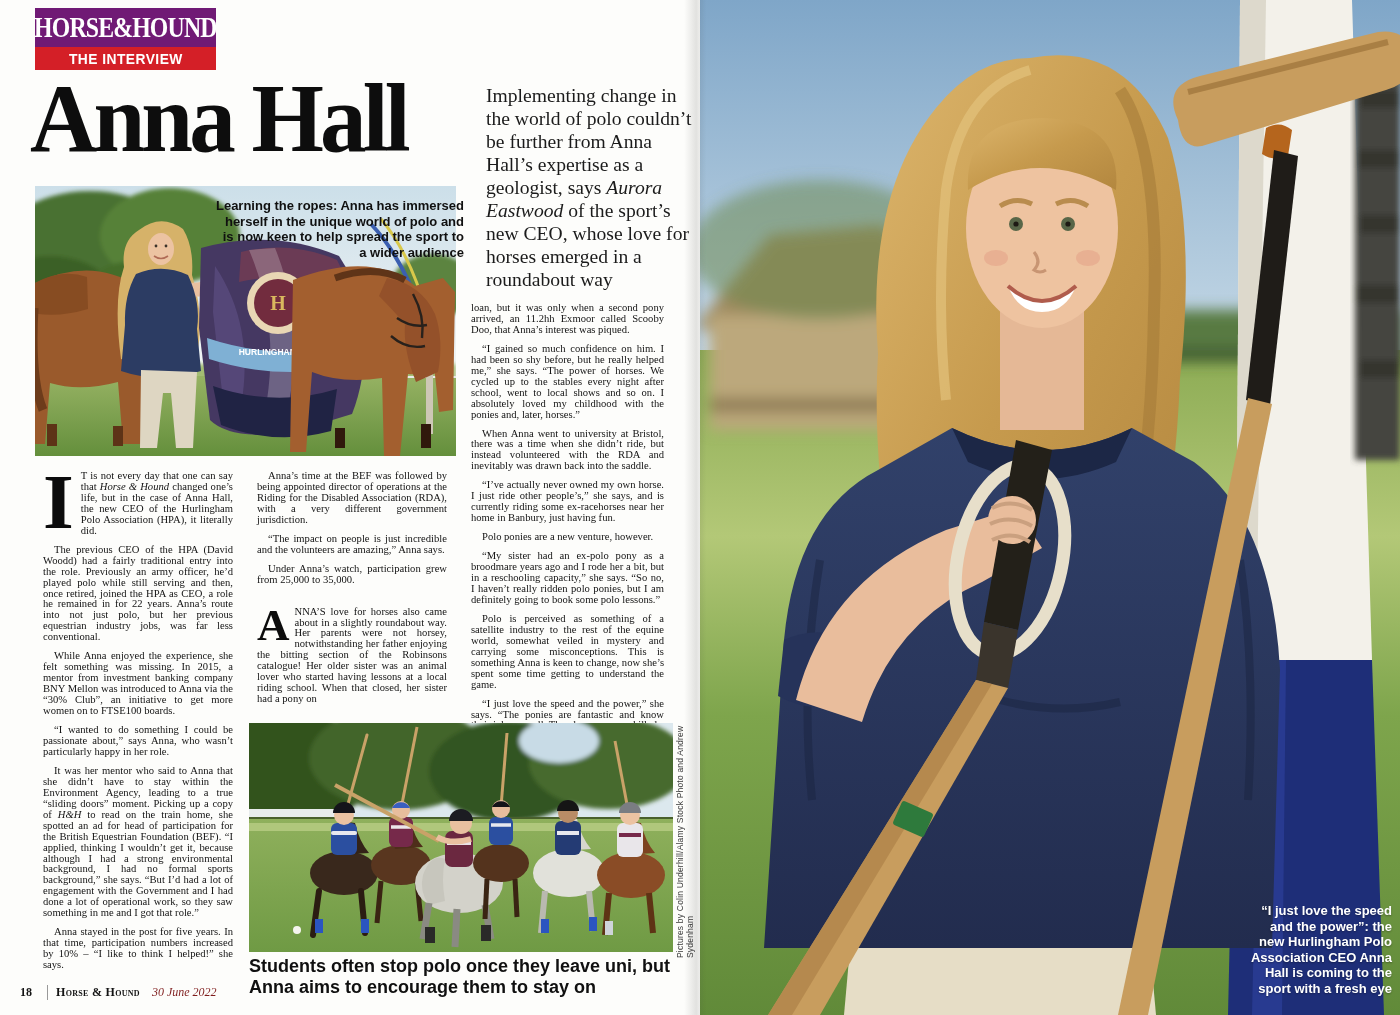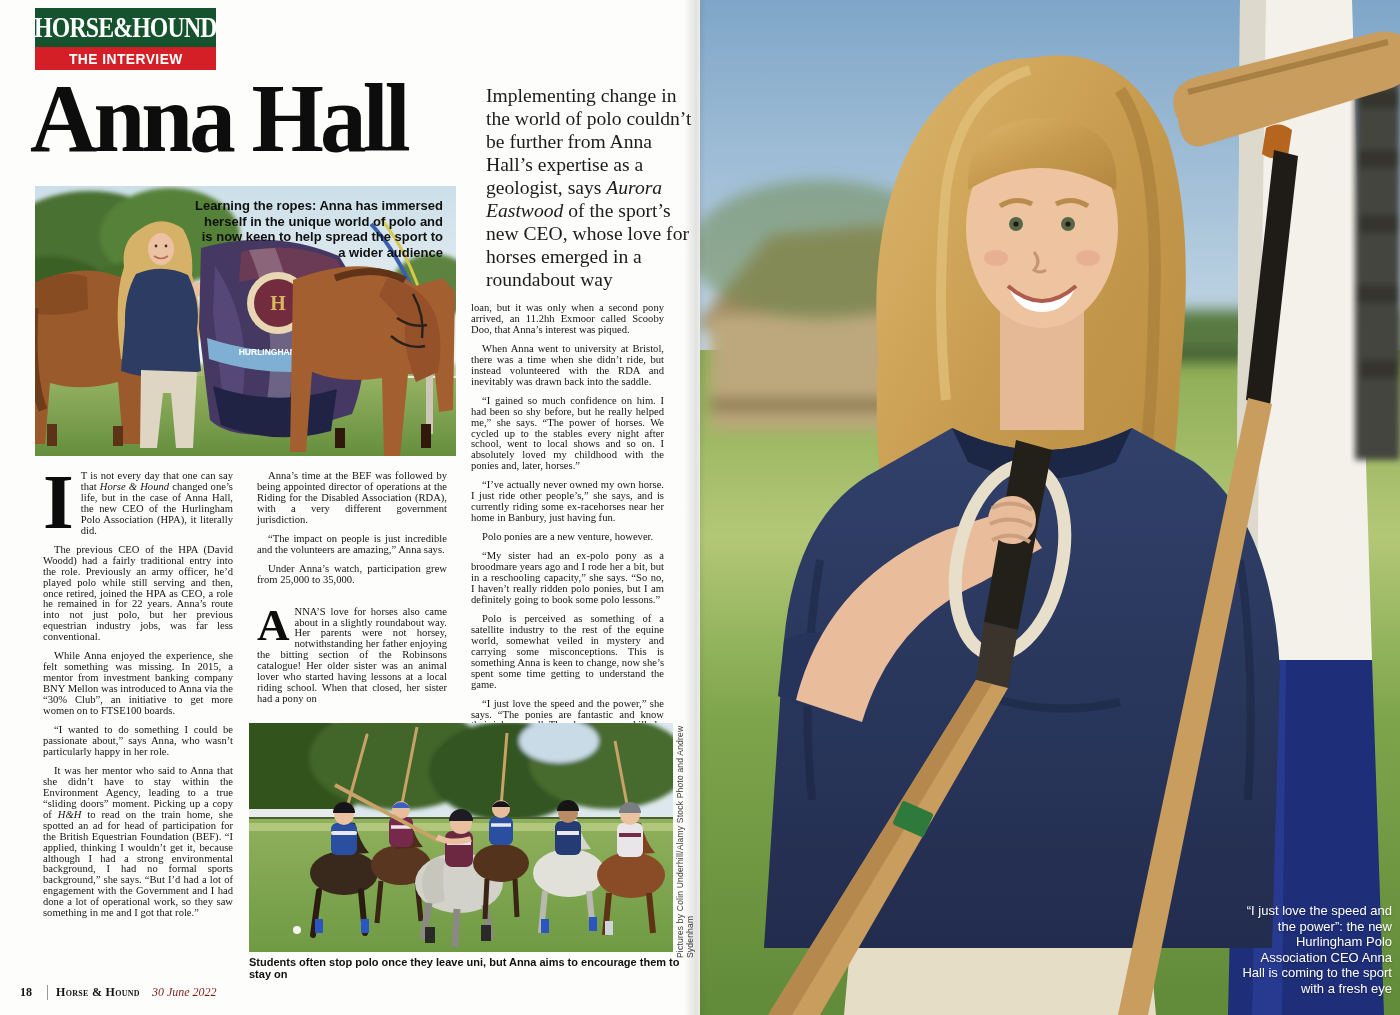--- a/index.html
+++ b/index.html
@@ -2,21 +2,21 @@
 <html><head>
 <meta charset="utf-8">
 <style>
   html,body{margin:0;padding:0;background:#e9e9e7;}
   #page{position:relative;width:1400px;height:1015px;background:#fdfdfb;overflow:hidden;
         font-family:"Liberation Serif",serif;color:#131313;}
   .abs{position:absolute;}
 
   
   .masthead{left:35px;top:8px;width:181px;}
-  .mast-green{height:39px;background:#14532d;display:flex;align-items:center;justify-content:center;}
+  .mast-green{height:39px;background:#701a75;display:flex;align-items:center;justify-content:center;}
   .mast-green span{color:#fff;font-family:"Liberation Serif",serif;font-weight:bold;font-size:29px;
         letter-spacing:-1px;transform:scaleX(.82);white-space:nowrap;}
   .mast-red{height:23px;background:#d41f27;display:flex;align-items:center;justify-content:center;}
   .mast-red span{color:#fff;font-family:"Liberation Sans",sans-serif;font-weight:bold;font-size:15px;
         letter-spacing:.5px;transform:scaleX(.92);white-space:nowrap;}
 
   
   .headline{left:30px;top:70px;width:440px;font-weight:bold;font-size:97px;line-height:1;
         letter-spacing:-4px;color:#0d0d0d;white-space:nowrap;transform:scaleX(.96);transform-origin:left top;}
 
@@ -26,21 +26,21 @@
 
   
   .photo1{left:35px;top:186px;width:421px;height:270px;}
   .photo2{left:249px;top:723px;width:424px;height:229px;}
   .portrait{left:700px;top:0;width:700px;height:1015px;}
   .photo1 svg,.photo2 svg,.portrait svg{display:block;width:100%;height:100%;}
 
   .photo1-caption{right:955px;top:198px;width:252px;text-align:right;
         font-family:"Liberation Sans",sans-serif;font-weight:bold;font-size:13px;line-height:15.5px;color:#101010;}
   .photo2-caption{left:249px;top:956px;width:432px;
-        font-family:"Liberation Sans",sans-serif;font-weight:bold;font-size:11px;color:#101010;}
+        font-family:"Liberation Sans",sans-serif;font-weight:bold;font-size:18px;color:#101010;}
   .credit{left:675px;top:716px;height:242px;writing-mode:vertical-rl;transform:rotate(180deg);
         font-family:"Liberation Sans",sans-serif;font-size:8.5px;color:#3a3a3a;letter-spacing:.2px;}
 
   
   .col{font-size:10.6px;line-height:10.95px;text-align:justify;color:#121212;}
   .col p{margin:8px;}
   .col p.indent{text-indent:11px;}
   .col p.gap{margin-top:21px;}
   .col1{left:35px;top:463px;width:206px;}
   .col2{left:249px;top:463px;width:206px;}
@@ -55,21 +55,21 @@
   .footer .brand{font-weight:bold;font-variant:small-caps;letter-spacing:.3px;border-left:1px solid #999;
         padding-left:8px;}
   .footer .date{font-style:italic;margin-left:4px;color:#7f1d1d;}
 
   
   .gutter{left:684px;top:0;width:22px;height:1015px;
         background:linear-gradient(90deg,rgba(0,0,0,0),rgba(60,60,60,.14) 55%,rgba(0,0,0,0));}
 
   
   .portrait-caption{left:1242px;top:903px;width:150px;text-align:right;color:#fff;
-        font-family:"Liberation Sans",sans-serif;font-weight:normal;font-size:13px;line-height:15.5px;
+        font-family:"Liberation Sans",sans-serif;font-weight:bold;font-size:13px;line-height:15.5px;
         text-shadow:0 1px 2px rgba(0,0,0,.35);}
 </style>
 </head>
 <body>
 
 <div id="page">
 
   <div class="abs masthead">
     <div class="mast-green">
       <span>HORSE&amp;HOUND</span>
@@ -143,39 +143,40 @@
       <path d="M178 200 q62 22 124 3 l-6 42 q-56 15 -110 -6 z" fill="#202344"></path>
 
       <path d="M258 94 q80 -30 122 6 l28 -8 l12 14 l-2 118 l-14 2 l-5 -46 q-12 10 -26 8 l-8 82 l-16 0 l-2 -78 q-40 6 -70 -6 l-6 80 l-16 0 z" fill="#a35f2f"></path>
       <path d="M352 92 q34 6 48 36 q9 26 3 58 l-22 10 q-13 -32 -11 -58 q-14 -16 -26 -28z" fill="#94512a"></path>
       <path d="M300 92 q40 -14 70 2" stroke="#5f3418" stroke-width="7" fill="none"></path>
       <path d="M362 132 q14 10 30 7 M378 108 q12 22 9 44 M356 150 q16 14 34 10" stroke="#28211c" stroke-width="2.4" fill="none"></path>
       <rect x="300" y="242" width="10" height="20" fill="#30190c"></rect>
         <rect x="386" y="238" width="10" height="24" fill="#30190c"></rect>
     </svg>
   </div>
-  <div class="abs photo1-caption" style="left:191px;top:198px;">Learning the ropes: Anna has immersed herself in the unique world of polo and is now keen to help spread the sport to a wider audience</div>
+  <div class="abs photo1-caption" style="left:212px;top:198px;">Learning the ropes: Anna has immersed herself in the unique world of polo and is now keen to help spread the sport to a wider audience</div>
 
   <div class="abs col col1">
       <p class=""><span class="dropcap dc-big">I</span>T is not every day that one can say that <i>Horse &amp; Hound</i> changed one’s life, but in the case of Anna Hall, the new CEO of the Hurlingham Polo Association (HPA), it literally did.</p>
       <p class="indent ">The previous CEO of the HPA (David Woodd) had a fairly traditional entry into the role. Previously an army officer, he’d played polo while still serving and then, once retired, joined the HPA as CEO, a role he remained in for 22 years. Anna’s route into not just polo, but her previous equestrian industry jobs, was far less conventional.</p>
       <p class="indent ">While Anna enjoyed the experience, she felt something was missing. In 2015, a mentor from investment banking company BNY Mellon was introduced to Anna via the “30% Club”, an initiative to get more women on to FTSE100 boards.</p>
       <p class="indent ">“I wanted to do something I could be passionate about,” says Anna, who wasn’t particularly happy in her role.</p>
       <p class="indent ">It was her mentor who said to Anna that she didn’t have to stay within the Environment Agency, leading to a true “sliding doors” moment. Picking up a copy of <i>H&amp;H</i> to read on the train home, she spotted an ad for head of participation for the British Equestrian Foundation (BEF). “I applied, thinking I wouldn’t get it, because although I had a strong environmental background, I had no formal sports background,” she says. “But I’d had a lot of engagement with the Government and I had done a lot of operational work, so they saw something in me and I got that role.”</p>
+      <p class="indent ">Anna stayed in the post for five years. In that time, participation numbers increased by 10% – “I like to think I helped!” she says.</p>
     </div>
   <div class="abs col col2">
       <p class="indent ">Anna’s time at the BEF was followed by being appointed director of operations at the Riding for the Disabled Association (RDA), with a very different government jurisdiction.</p>
       <p class="indent ">“The impact on people is just incredible and the volunteers are amazing,” Anna says.</p>
       <p class="indent ">Under Anna’s watch, participation grew from 25,000 to 35,000.</p>
       <p class="gap"><span class="dropcap dc-small">A</span>NNA’S love for horses also came about in a slightly roundabout way. Her parents were not horsey, notwithstanding her father enjoying the bitting section of the Robinsons catalogue! Her older sister was an animal lover who started having lessons at a local riding school. When that closed, her sister had a pony on</p>
     </div>
   <div class="abs col col3">
       <p class="">loan, but it was only when a second pony arrived, an 11.2hh Exmoor called Scooby Doo, that Anna’s interest was piqued.</p>
+      <p class="indent ">“I gained so much confidence on him. I had been so shy before, but he really helped me,” she says. “The power of horses. We cycled up to the stables every night after school, went to local shows and so on. I absolutely loved my childhood with the ponies and, later, horses.”</p>
       <p class="indent ">When Anna went to university at Bristol, there was a time when she didn’t ride, but instead volunteered with the RDA and inevitably was drawn back into the saddle.</p>
-      <p class="indent ">“I gained so much confidence on him. I had been so shy before, but he really helped me,” she says. “The power of horses. We cycled up to the stables every night after school, went to local shows and so on. I absolutely loved my childhood with the ponies and, later, horses.”</p>
       <p class="indent ">“I’ve actually never owned my own horse. I just ride other people’s,” she says, and is currently riding some ex-racehorses near her home in Banbury, just having fun.</p>
       <p class="indent ">Polo ponies are a new venture, however.</p>
       <p class="indent ">“My sister had an ex-polo pony as a broodmare years ago and I rode her a bit, but in a reschooling capacity,” she says. “So no, I haven’t really ridden polo ponies, but I am definitely going to book some polo lessons.”</p>
       <p class="indent ">Polo is perceived as something of a satellite industry to the rest of the equine world, somewhat veiled in mystery and carrying some misconceptions. This is something Anna is keen to change, now she’s spent some time getting to understand the game.</p>
       <p class="indent ">“I just love the speed and the power,” she says. “The ponies are fantastic and know their jobs so well. The players are so skilled</p>
     </div>
 
   <div class="abs photo2">
     <svg viewBox="0 0 424 229" preserveAspectRatio="none">
       <defs>

